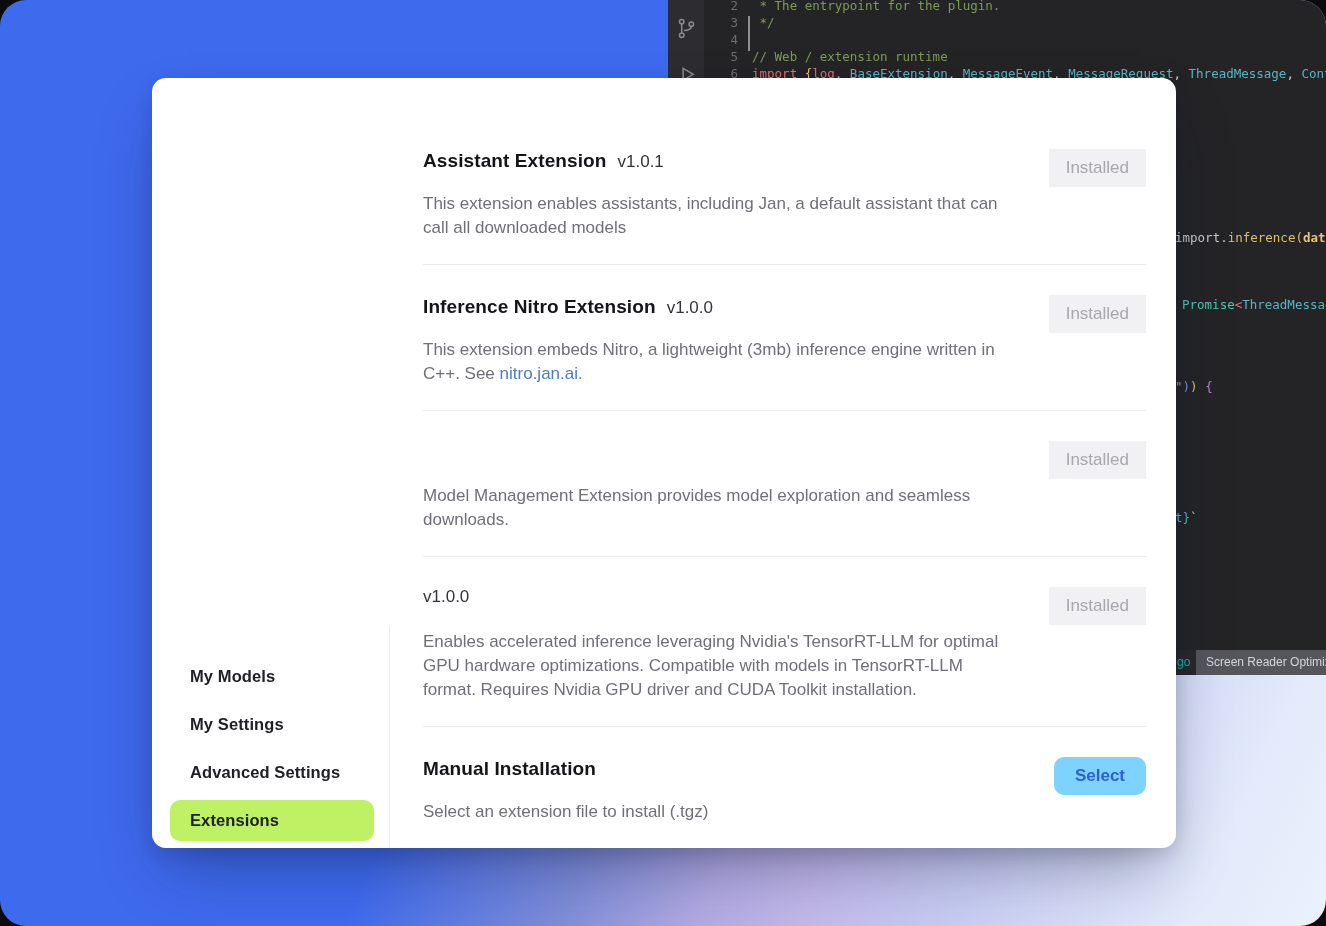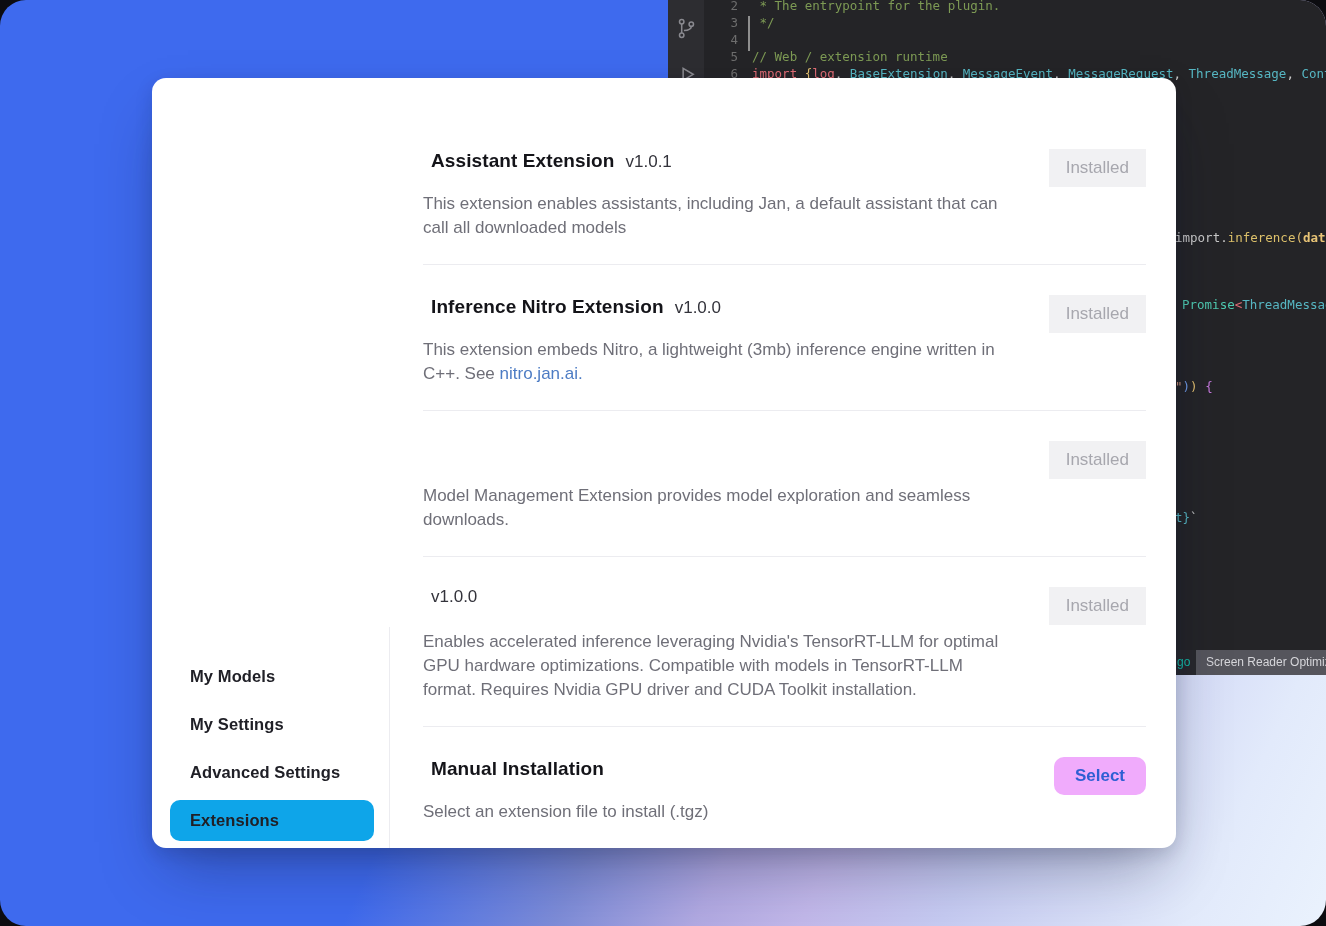--- a/index.html
+++ b/index.html
@@ -29,31 +29,31 @@
   .status-item{position:absolute;left:528px;top:0;height:25px;background:#55555c;
     padding:0 10px;white-space:nowrap;color:#d6d6da;}
 
   
   .card{position:absolute;left:152px;top:78px;width:1024px;height:770px;background:#ffffff;
     border-radius:14px;box-shadow:0 30px 60px -15px rgba(15,20,50,.38),0 6px 18px rgba(15,20,50,.14);
     display:flex;overflow:hidden;z-index:3;align-items:flex-end;}
   .sidebar{width:238px;flex:none;border-right:1px solid #ececf0;padding-top:29px;box-sizing:border-box;}
   .side-item{margin:0 15px 7px 18px;padding:11px 20px;font-size:16.5px;font-weight:600;
     color:#202027;border-radius:10px;letter-spacing:.1px;cursor:pointer;}
-  .side-item.active{background:#0ea5e9;}
+  .side-item.active{background:#bef264;}
   .content{flex:1;min-width:0;padding:0 30px 0 33px;}
   .ext-row{padding:30px 0 24px;border-bottom:1px solid #ececf0;}
   .ext-row:last-child{border-bottom:none;}
   .ext-head{display:flex;align-items:flex-start;}
-  .ext-titlewrap{display:flex;align-items:baseline;gap:11px;margin-left:8px;}
+  .ext-titlewrap{display:flex;align-items:baseline;gap:11px;}
   .ext-title{margin:0;font-size:19px;font-weight:700;color:#141419;letter-spacing:.1px;line-height:24px;}
   .ext-version{font-size:17px;color:#33333b;}
   .installed-badge{margin-left:auto;background:#f1f1f3;color:#a7a7ae;font-size:17px;
     padding:9px 17px;border-radius:0;flex:none;}
-  .select-btn{margin-left:auto;background:#f0abfc;color:#2e5fd3;font-size:17px;font-weight:700;
+  .select-btn{margin-left:auto;background:#7dd3fc;color:#2e5fd3;font-size:17px;font-weight:700;
     padding:9px 21px;border-radius:10px;border:none;flex:none;cursor:pointer;font-family:"Liberation Sans",sans-serif;}
   .ext-desc{margin:5px 0 0;font-size:17px;line-height:24px;color:#6f6f78;max-width:585px;}
   .link{color:#4d7cc4;text-decoration:none;cursor:pointer;}
 </style>
 </head>
 <body>
 
 <div class="stage">
 
   <div class="editor">

